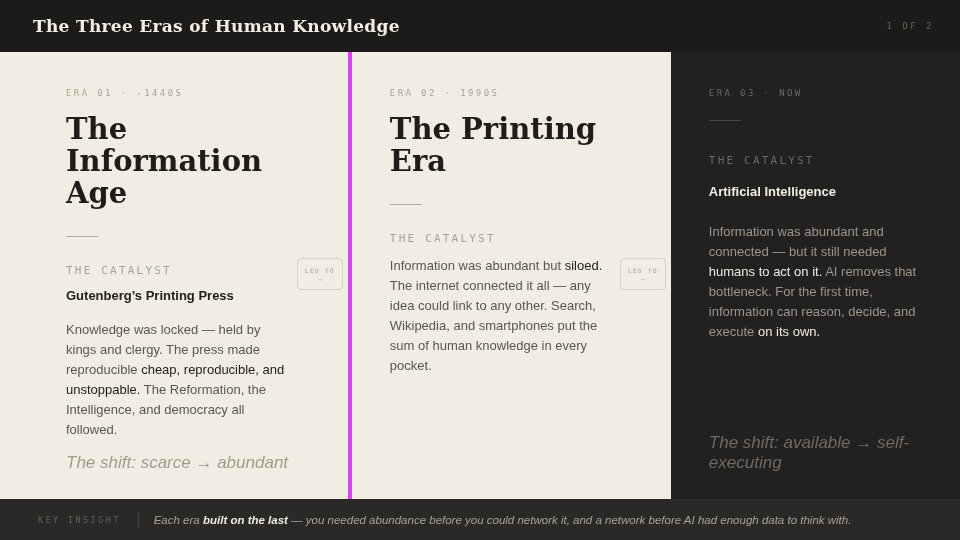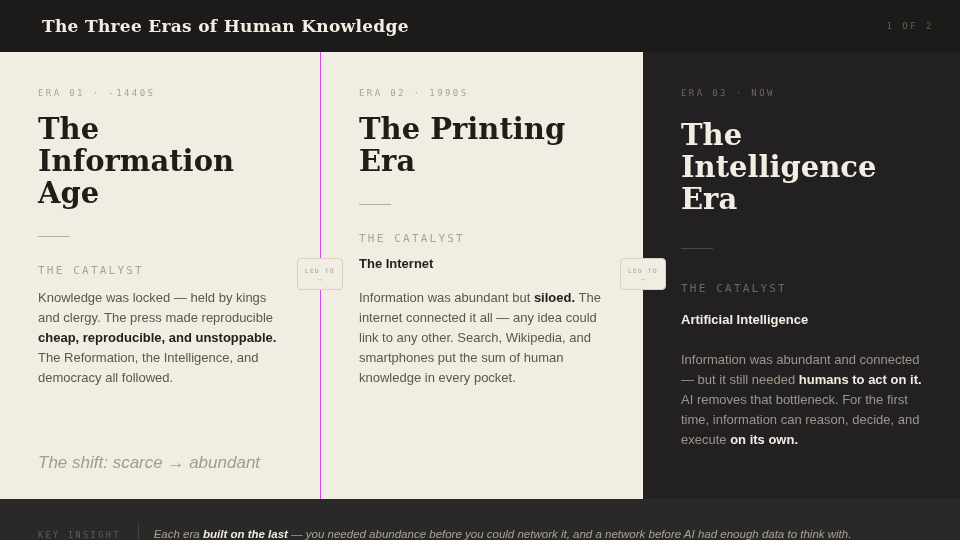--- a/index.html
+++ b/index.html
@@ -2,31 +2,31 @@
 <html><head>
 <meta charset="utf-8">
 <style>
   * { margin:0; padding:0; box-sizing:border-box; }
   html,body { width:960px; height:540px; }
   body { font-family:"Liberation Sans", sans-serif; background:#f1ede2; overflow:hidden; }
   .slide { position:relative; width:960px; height:540px; display:flex; flex-direction:column; }
 
   
   .topbar { height:52px; flex:0 0 52px; background:#1d1b19; display:flex; align-items:center;
-            justify-content:space-between; padding:0 26px 0 42px;text-align:right; }
+            justify-content:space-between; padding:0 26px 0 33px;text-align:right; }
   .topbar-title { font-family:"DejaVu Serif", serif; font-weight:700; font-size:17px;
                   color:#f2eee3; letter-spacing:.3px; }
   .page-ind { font-family:"DejaVu Sans Mono", monospace; font-size:9px; letter-spacing:2.5px;
               color:#66625b; }
 
   
   .main { position:relative; flex:1 1 auto; display:flex; }
-  .col { display:flex; flex-direction:column; padding:36px 30px 26px 38px; }
+  .col { display:flex; flex-direction:column; padding:36px 30px 26px 38px;margin-left:28px; }
   .col-1 { width:320px; background:#f1ede2; }
-  .col-2 { width:323px; background:#f1ede2; border-left:1px solid #d946ef; }
+  .col-2 { width:323px; background:#f1ede2; border-left:4px solid #d946ef; }
   .col-3 { width:317px; background:#222020;gap:6px; }
 
   .era-label { font-family:"DejaVu Sans Mono", monospace; font-size:9px; letter-spacing:2.4px;
                color:#a9a395; margin-bottom:16px; white-space:nowrap; }
   .col-3 .era-label { color:#6d6860; }
 
   .era-title { font-family:"DejaVu Serif", serif; font-weight:700; font-size:29px;
                line-height:1.1; color:#1f1d1a; margin-bottom:26px; }
   .col-3 .era-title { color:#f2eee3; }
 
@@ -35,38 +35,38 @@
 
   .catalyst-label { font-family:"DejaVu Sans Mono", monospace; font-size:11px; letter-spacing:2.2px;
                     color:#a9a395; margin-bottom:11px; }
   .col-3 .catalyst-label { color:#6d6860; }
 
   .catalyst-name { font-size:13px; font-weight:700; color:#23211d; margin-bottom:17px; }
   .col-3 .catalyst-name { color:#f2eee3; }
 
   .body-text { font-size:13px; line-height:20px; color:#5c574d; }
   .col-3 .body-text { color:#9c968a; }
-  .body-text .b { font-weight:700; color:#23211d; }
+  .body-text .b { font-weight:400; color:#23211d; }
   .col-3 .body-text .b { color:#f0ece1; }
 
   .shift { margin-top:auto; font-style:italic; font-size:17px; color:#a29c8d; }
   .col-3 .shift { color:#6f6a61; }
 
   
   .connector { position:absolute; top:206px; width:46px; height:32px; background:#f1ede2;
                border:1px solid #d7d1c2; border-radius:4px; display:flex; flex-direction:column;
                align-items:center; justify-content:center; gap:1px; transform:translateX(-50%); }
   .connector-1 { left:320px; }
   .connector-2 { left:643px; }
   .connector .lbl { font-family:"DejaVu Sans Mono", monospace; font-size:6px; letter-spacing:1.4px;
                     color:#a29c8d; }
   .connector .arr { font-size:7px; line-height:7px; color:#a29c8d; }
 
   
-  .footbar { height:41px; flex:0 0 41px; background:#2b2927; display:flex; align-items:flex-end;
+  .footbar { height:41px; flex:0 0 41px; background:#2b2927; display:flex; align-items:center;
              padding:0 35px 0 38px; }
   .foot-label { font-family:"DejaVu Sans Mono", monospace; font-size:8.5px; letter-spacing:2.4px;
                 color:#635f57; white-space:nowrap; }
   .foot-div { width:1px; height:18px; background:#45423c; margin:0 15px 0 17px; }
   .foot-text { font-style:italic; font-size:11.5px; color:#a8a297; white-space:nowrap; }
   .foot-text .b { font-weight:700; color:#efebe0; }
 </style>
 </head>
 <body>
 
@@ -77,40 +77,40 @@
     <div class="page-ind">1 OF 2</div>
   </div>
 
   <div class="main">
 
     <div class="col col-1">
       <div class="era-label">ERA 01 · -1440S</div>
       <div class="era-title">The Information Age</div>
       <div class="rule"></div>
       <div class="catalyst-label">THE CATALYST</div>
+      <div class="catalyst-name">Gutenberg’s Printing Press</div>
       <div class="body-text"><span>Knowledge was locked — held by kings and clergy. The press made reproducible </span><span class="b">cheap, reproducible, and unstoppable.</span><span> The Reformation, the Intelligence, and democracy all followed.</span></div>
       <div class="shift">The shift: scarce → abundant</div>
     </div>
 
     <div class="col col-2">
       <div class="era-label">ERA 02 · 1990S</div>
       <div class="era-title">The Printing Era</div>
       <div class="rule"></div>
       <div class="catalyst-label">THE CATALYST</div>
-      <div class="catalyst-name">The Internet</div>
       <div class="body-text"><span>Information was abundant but </span><span class="b">siloed.</span><span> The internet connected it all — any idea could link to any other. Search, Wikipedia, and smartphones put the sum of human knowledge in every pocket.</span></div>
     </div>
 
     <div class="col col-3">
       <div class="era-label">ERA 03 · NOW</div>
-      <div class="era-title">The Intelligence Era</div>
       <div class="rule"></div>
       <div class="catalyst-label">THE CATALYST</div>
       <div class="catalyst-name">Artificial Intelligence</div>
       <div class="body-text"><span>Information was abundant and connected — but it still needed </span><span class="b">humans to act on it.</span><span> AI removes that bottleneck. For the first time, information can reason, decide, and execute </span><span class="b">on its own.</span></div>
+      <div class="shift">The shift: available → self-executing</div>
     </div>
 
     <div class="connector connector-1">
       <span class="lbl">LED TO</span>
       <span class="arr">→</span>
     </div>
     <div class="connector connector-2">
       <span class="lbl">LED TO</span>
       <span class="arr">→</span>
     </div>

